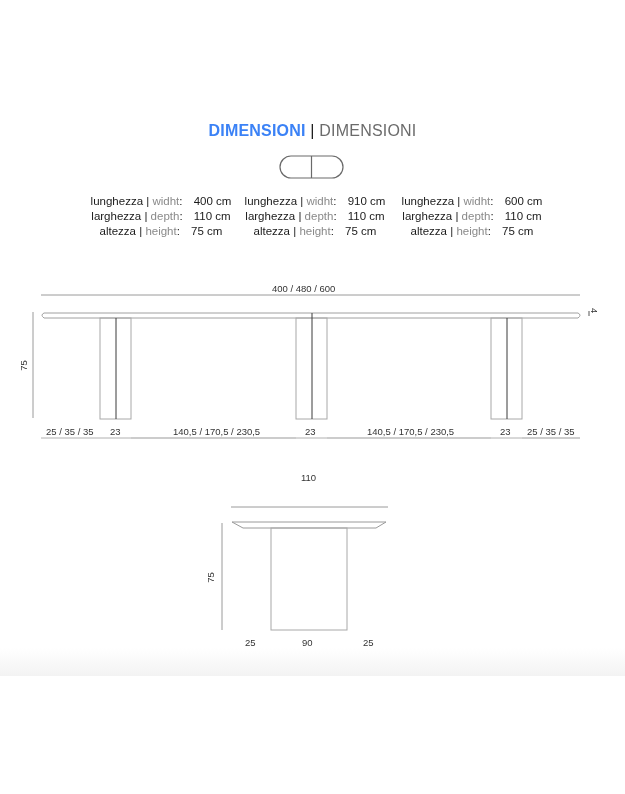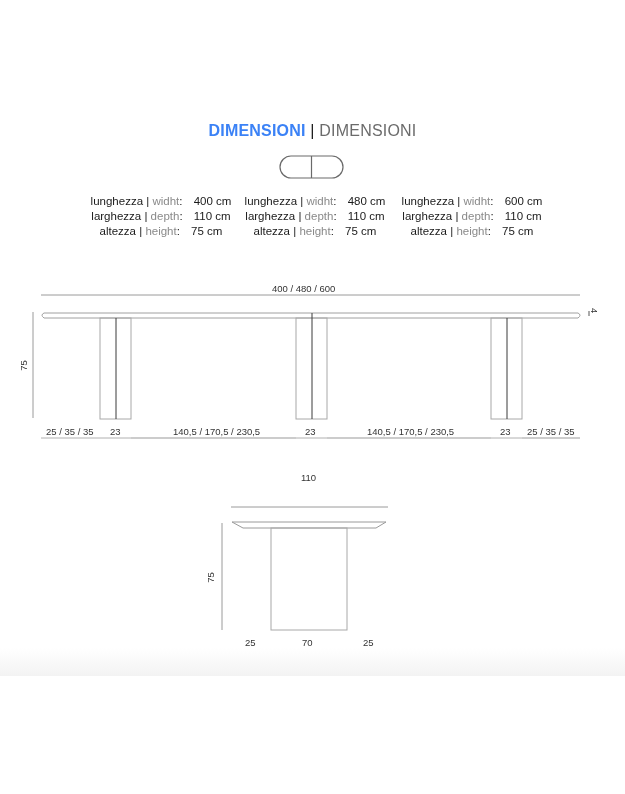--- a/index.html
+++ b/index.html
@@ -31,21 +31,21 @@
   <rect x="1" y="1" width="63" height="22" rx="11" ry="11" fill="none" stroke="#6a6a6a" stroke-width="1.2"></rect>
   <line x1="32.5" y1="1" x2="32.5" y2="23" stroke="#6a6a6a" stroke-width="1.2"></line>
 </svg>
 
 <div class="specs" style="left:72px">
   <div><span class="k">lunghezza</span> | <span class="g">widht</span>: <span class="k">400 cm</span></div>
   <div><span class="k">larghezza</span> | <span class="g">depth</span>: <span class="k">110 cm</span></div>
   <div><span class="k">altezza</span> | <span class="g">height</span>: <span class="k">75 cm</span></div>
 </div>
 <div class="specs" style="left:226px">
-  <div><span class="k">lunghezza</span> | <span class="g">widht</span>: <span class="k">480 cm</span></div>
+  <div><span class="k">lunghezza</span> | <span class="g">widht</span>: <span class="k">910 cm</span></div>
   <div><span class="k">larghezza</span> | <span class="g">depth</span>: <span class="k">110 cm</span></div>
   <div><span class="k">altezza</span> | <span class="g">height</span>: <span class="k">75 cm</span></div>
 </div>
 <div class="specs" style="left:383px">
   <div><span class="k">lunghezza</span> | <span class="g">widht</span>: <span class="k">600 cm</span></div>
   <div><span class="k">larghezza</span> | <span class="g">depth</span>: <span class="k">110 cm</span></div>
   <div><span class="k">altezza</span> | <span class="g">height</span>: <span class="k">75 cm</span></div>
 </div>
 
 <svg class="drawing" width="625" height="794" viewBox="0 0 625 794">
@@ -95,16 +95,16 @@
 <div class="dimtxt" style="left:110px; top:426px;">23</div>
 <div class="dimtxt" style="left:173px; top:426px;">140,5 / 170,5 / 230,5</div>
 <div class="dimtxt" style="left:305px; top:426px;">23</div>
 <div class="dimtxt" style="left:367px; top:426px;">140,5 / 170,5 / 230,5</div>
 <div class="dimtxt" style="left:500px; top:426px;">23</div>
 <div class="dimtxt" style="left:527px; top:426px;">25 / 35 / 35</div>
 
 <div class="dimtxt" style="left:301px; top:472px;">110</div>
 <div class="dimtxt" style="left:205px; top:572px; transform: rotate(-90deg);">75</div>
 <div class="dimtxt" style="left:245px; top:637px;">25</div>
-<div class="dimtxt" style="left:302px; top:637px;">70</div>
+<div class="dimtxt" style="left:302px; top:637px;">90</div>
 <div class="dimtxt" style="left:363px; top:637px;">25</div>
 
 <div class="band"></div>
 
 </body></html>

